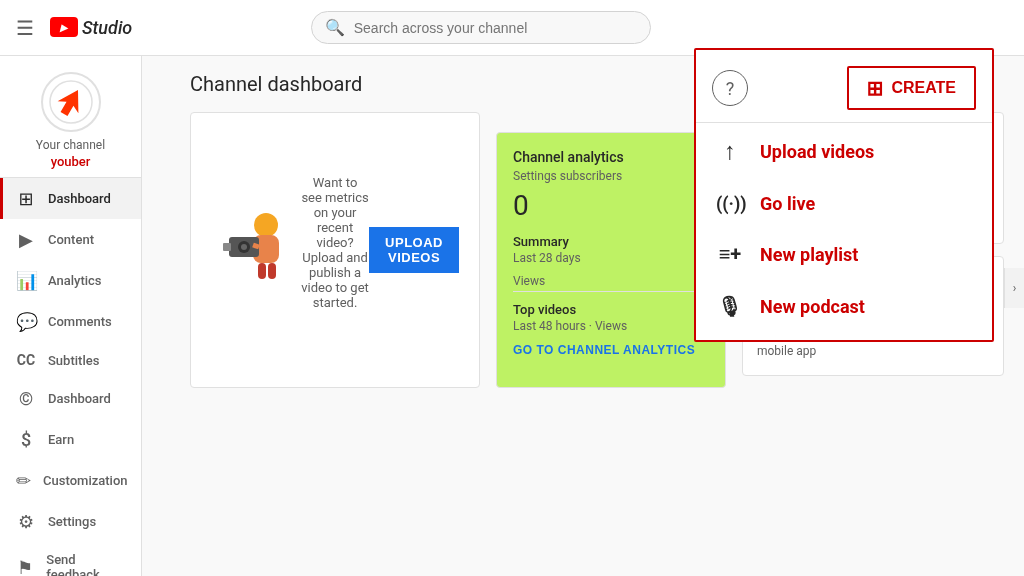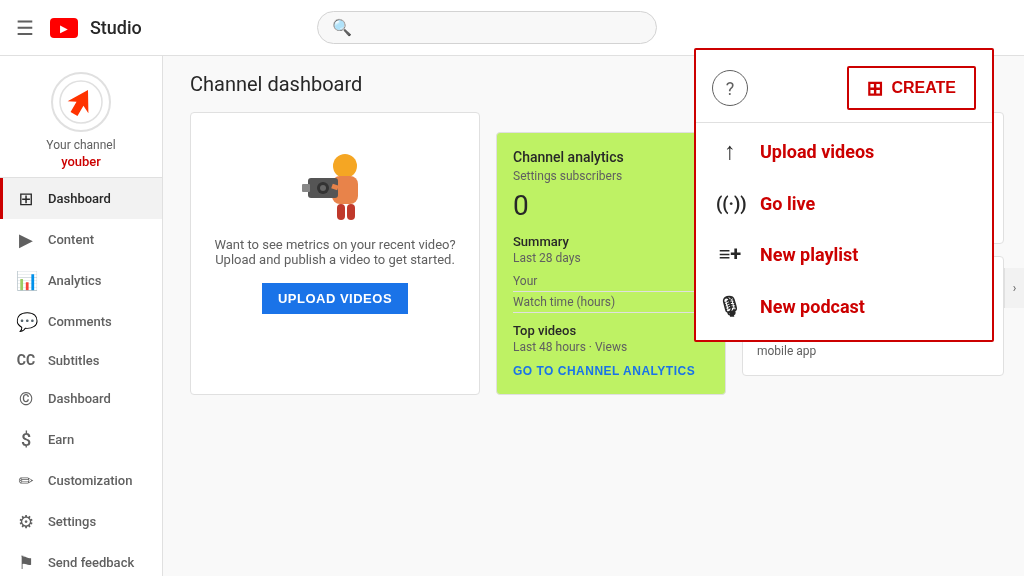--- a/index.html
+++ b/index.html
@@ -7,21 +7,21 @@
 
     
     .header {
       display: flex; align-items: center; height: 56px;
       background: #fff; padding: 0 16px;
       border-bottom: 1px solid #e0e0e0;
       position: relative; z-index: 10;
     }
     .header-left { display: flex; align-items: center; gap: 16px; }
     .hamburger { cursor: pointer; color: #606060; font-size: 20px; }
-    .yt-logo { display: flex; align-items: flex-end; gap: 12px; text-decoration: none; }
+    .yt-logo { display: flex; align-items: flex-start; gap: 4px; text-decoration: none; font-style: italic; }
     .yt-icon { width: 28px; height: 20px; background: #ff0000; border-radius: 4px; display: flex; align-items: center; justify-content: center; }
     .yt-icon::after { content: '▶'; color: white; font-size: 10px; }
     .studio-text { font-size: 18px; font-weight: 500; color: #282828; }
 
     .search-bar {
       display: flex; align-items: center;
       border: 1px solid #d3d3d3; border-radius: 20px;
       padding: 6px 14px; width: 340px;
       background: #f8f8f8; margin: 0 auto;
     }
@@ -29,21 +29,21 @@
       border: none; background: transparent;
       font-size: 14px; color: #606060; width: 280px; outline: none;
     }
     .search-icon-header { color: #606060; font-size: 16px; margin-right: 8px; }
 
     .header-right { display: flex; align-items: center; gap: 12px; margin-left: auto; }
 
     
     .sidebar {
       position: absolute; left: 0; top: 56px; bottom: 0;
-      width: 163px; background: #fff; border-right: 1px solid #e0e0e0;
+      width: 142px; background: #fff; border-right: 1px solid #e0e0e0;
       overflow-y: auto; z-index: 5;
     }
     .sidebar-channel {
       display: flex; flex-direction: column; align-items: center;
       padding: 16px 0 8px; border-bottom: 1px solid #e0e0e0;
     }
     .avatar {
       width: 60px; height: 60px; border-radius: 50%;
       border: 2px solid #e0e0e0; display: flex; align-items: center; justify-content: center;
       background: #fff; overflow: hidden; margin-bottom: 6px;
@@ -68,21 +68,21 @@
       overflow-y: auto; padding: 16px 20px;
     }
     .page-title { font-size: 20px; font-weight: 400; color: #282828; margin-bottom: 16px; }
 
     .dashboard-grid { display: flex; gap: 16px; }
 
     
     .upload-card {
       background: #fff; border: 1px solid #e0e0e0;
       border-radius: 4px; flex: 1; max-width: 290px;
-      display: flex; flex-direction: column; align-items: center;
+      display: flex; align-items: center;
       padding: 32px 20px; text-align: center;
     }
     .upload-illustration {
       width: 100px; height: 80px; margin-bottom: 12px;
       display: flex; align-items: center; justify-content: center;
     }
     .upload-card p { font-size: 13px; color: #606060; margin-bottom: 16px; }
     .upload-btn {
       background: #1a73e8; color: #fff; border: none;
       padding: 8px 16px; font-size: 13px; font-weight: 700;
@@ -167,20 +167,21 @@
 <div class="header">
   <div class="header-left">
     <span class="hamburger">☰</span>
     <div class="yt-logo">
       <div class="yt-icon"></div>
       <span class="studio-text">Studio</span>
     </div>
   </div>
   <div class="search-bar">
     <span class="search-icon-header">🔍</span>
+    <input type="text" placeholder="Search across your channel" style="">
   </div>
   <div class="header-right">
   </div>
 </div>
 
 <div class="sidebar">
   <div class="sidebar-channel">
     <div class="avatar">
       <div class="avatar-inner">
 
@@ -264,22 +265,21 @@
       <p>Want to see metrics on your recent video? Upload and publish a video to get started.</p>
       <button class="upload-btn">UPLOAD VIDEOS</button>
     </div>
 
     <div class="analytics-card">
       <div class="analytics-title">Channel analytics</div>
       <div class="analytics-subtitle">Settings subscribers</div>
       <div class="subscribers-count">0</div>
       <div class="summary-title">Summary</div>
       <div class="summary-period">Last 28 days</div>
-      <div class="summary-item">Your</div>
-      <div class="summary-item">Watch time (hours)</div>
+      <div class="summary-item">Views</div>
       <div class="top-videos-title">Top videos</div>
       <div class="top-videos-sub">Last 48 hours · Views</div>
       <button class="go-analytics">GO TO CHANNEL ANALYTICS</button>
     </div>
 
     <div class="right-panel">
       <div class="right-card">
         <div class="right-card-title">Shorts algorithm explained:</div>
         <div class="right-card-text">Hello Insiders! Today we're here with Todd, Director of Shorts Product Management, to chat about some of the biggest questions coming from creators.</div>
         <button class="watch-link">WATCH ON YOUTUBE</button>

